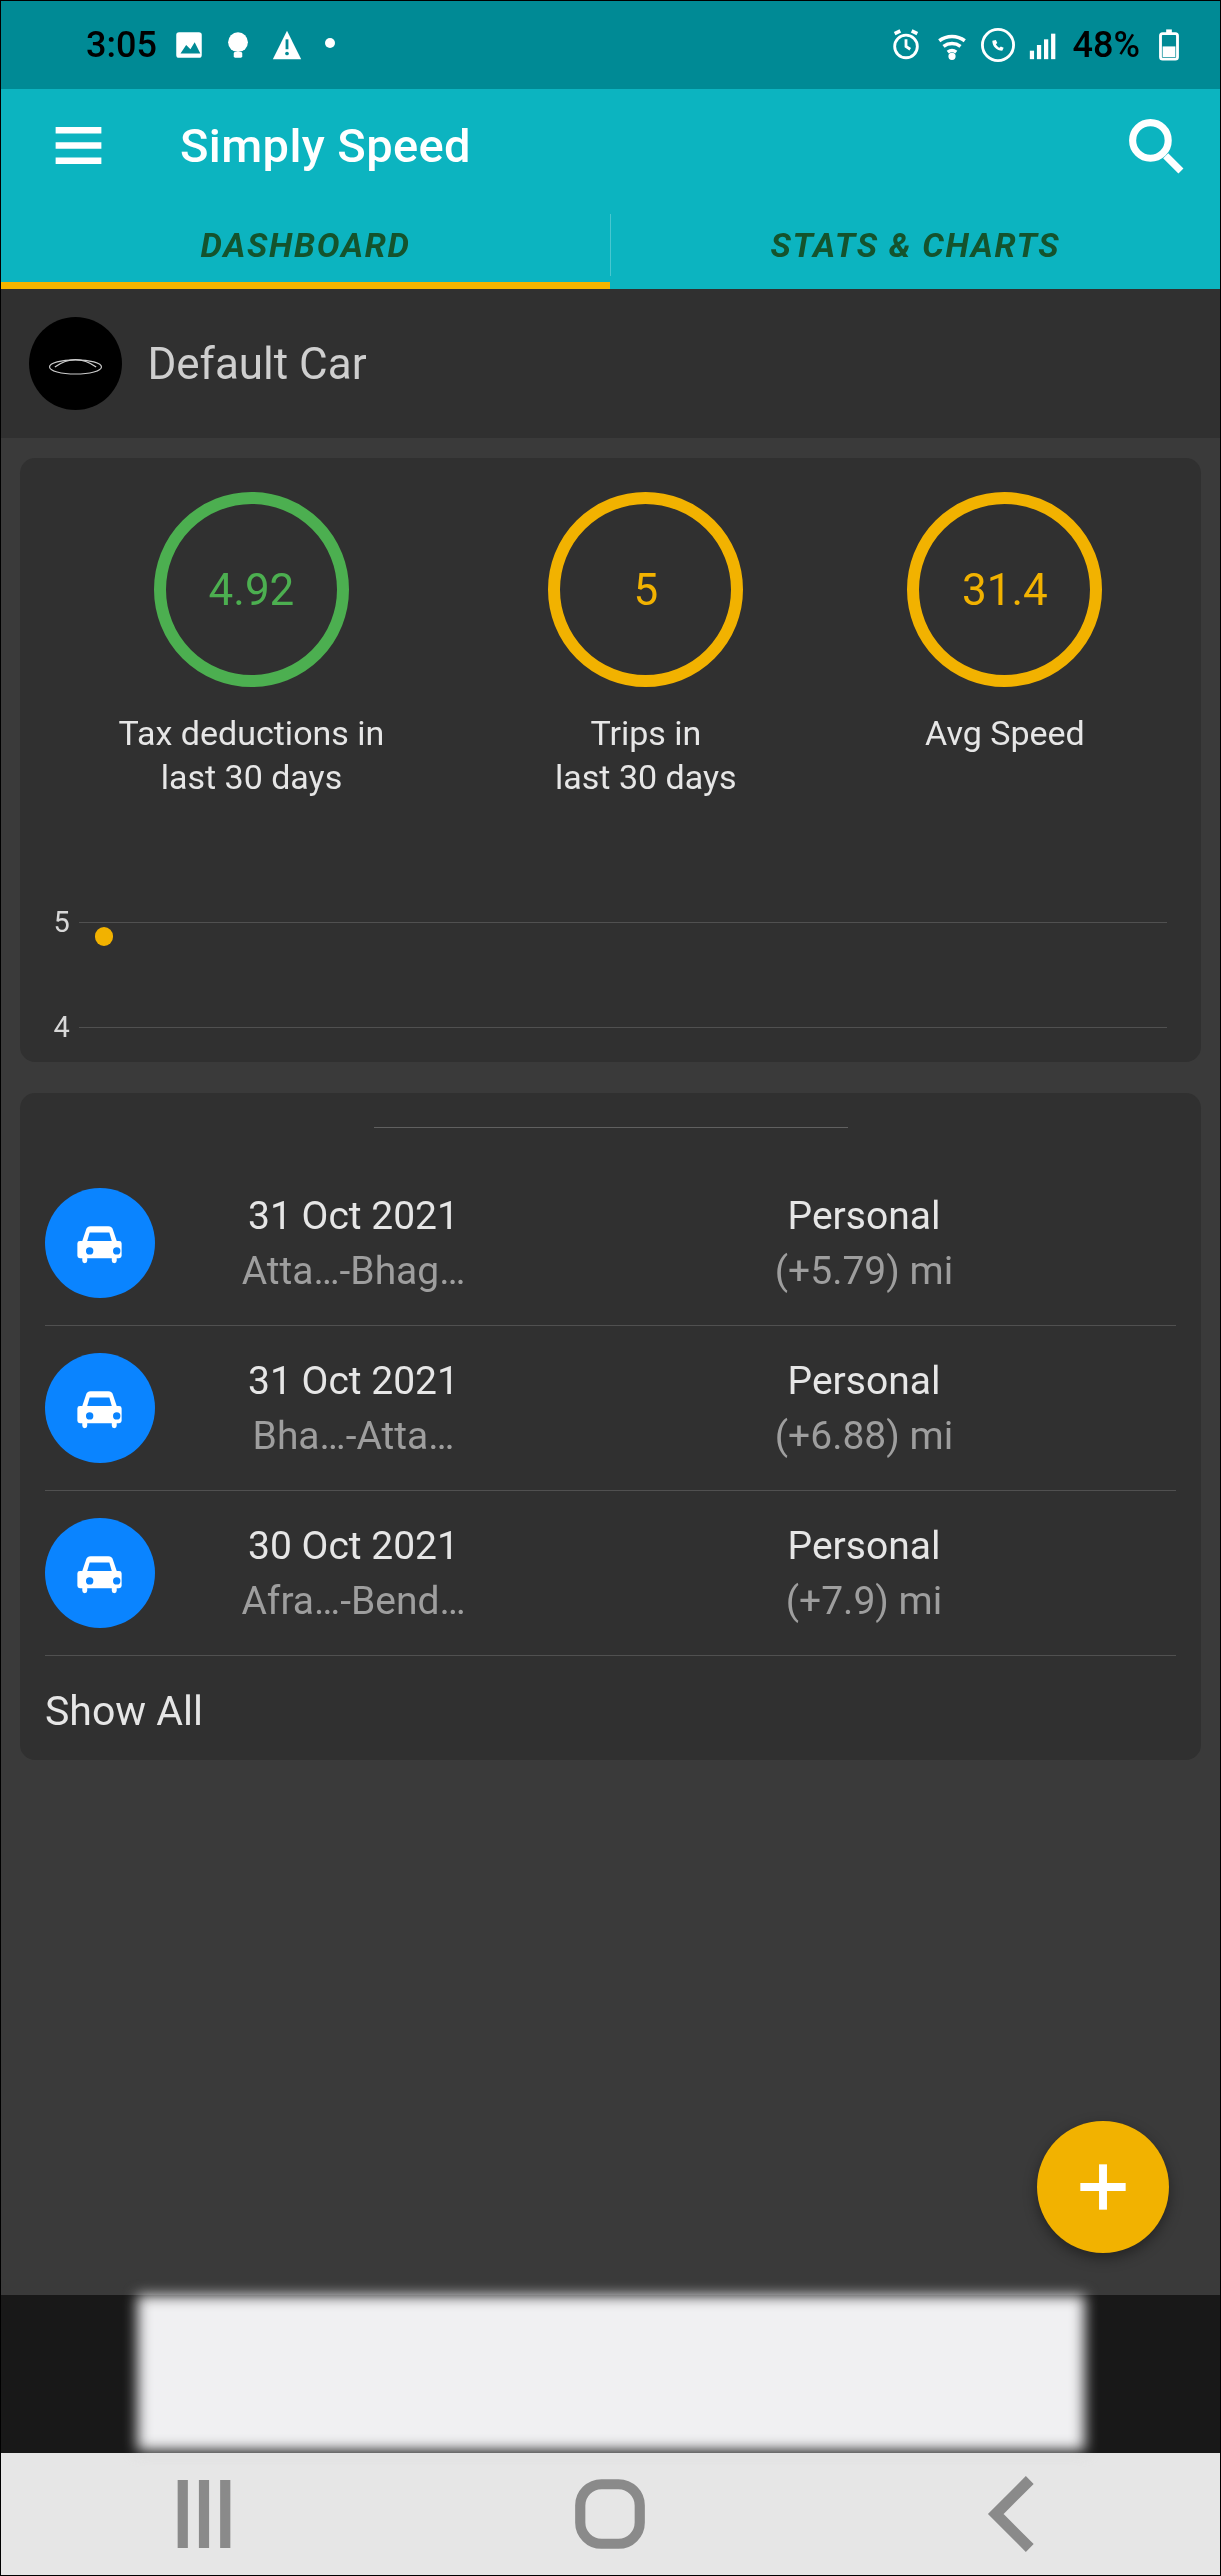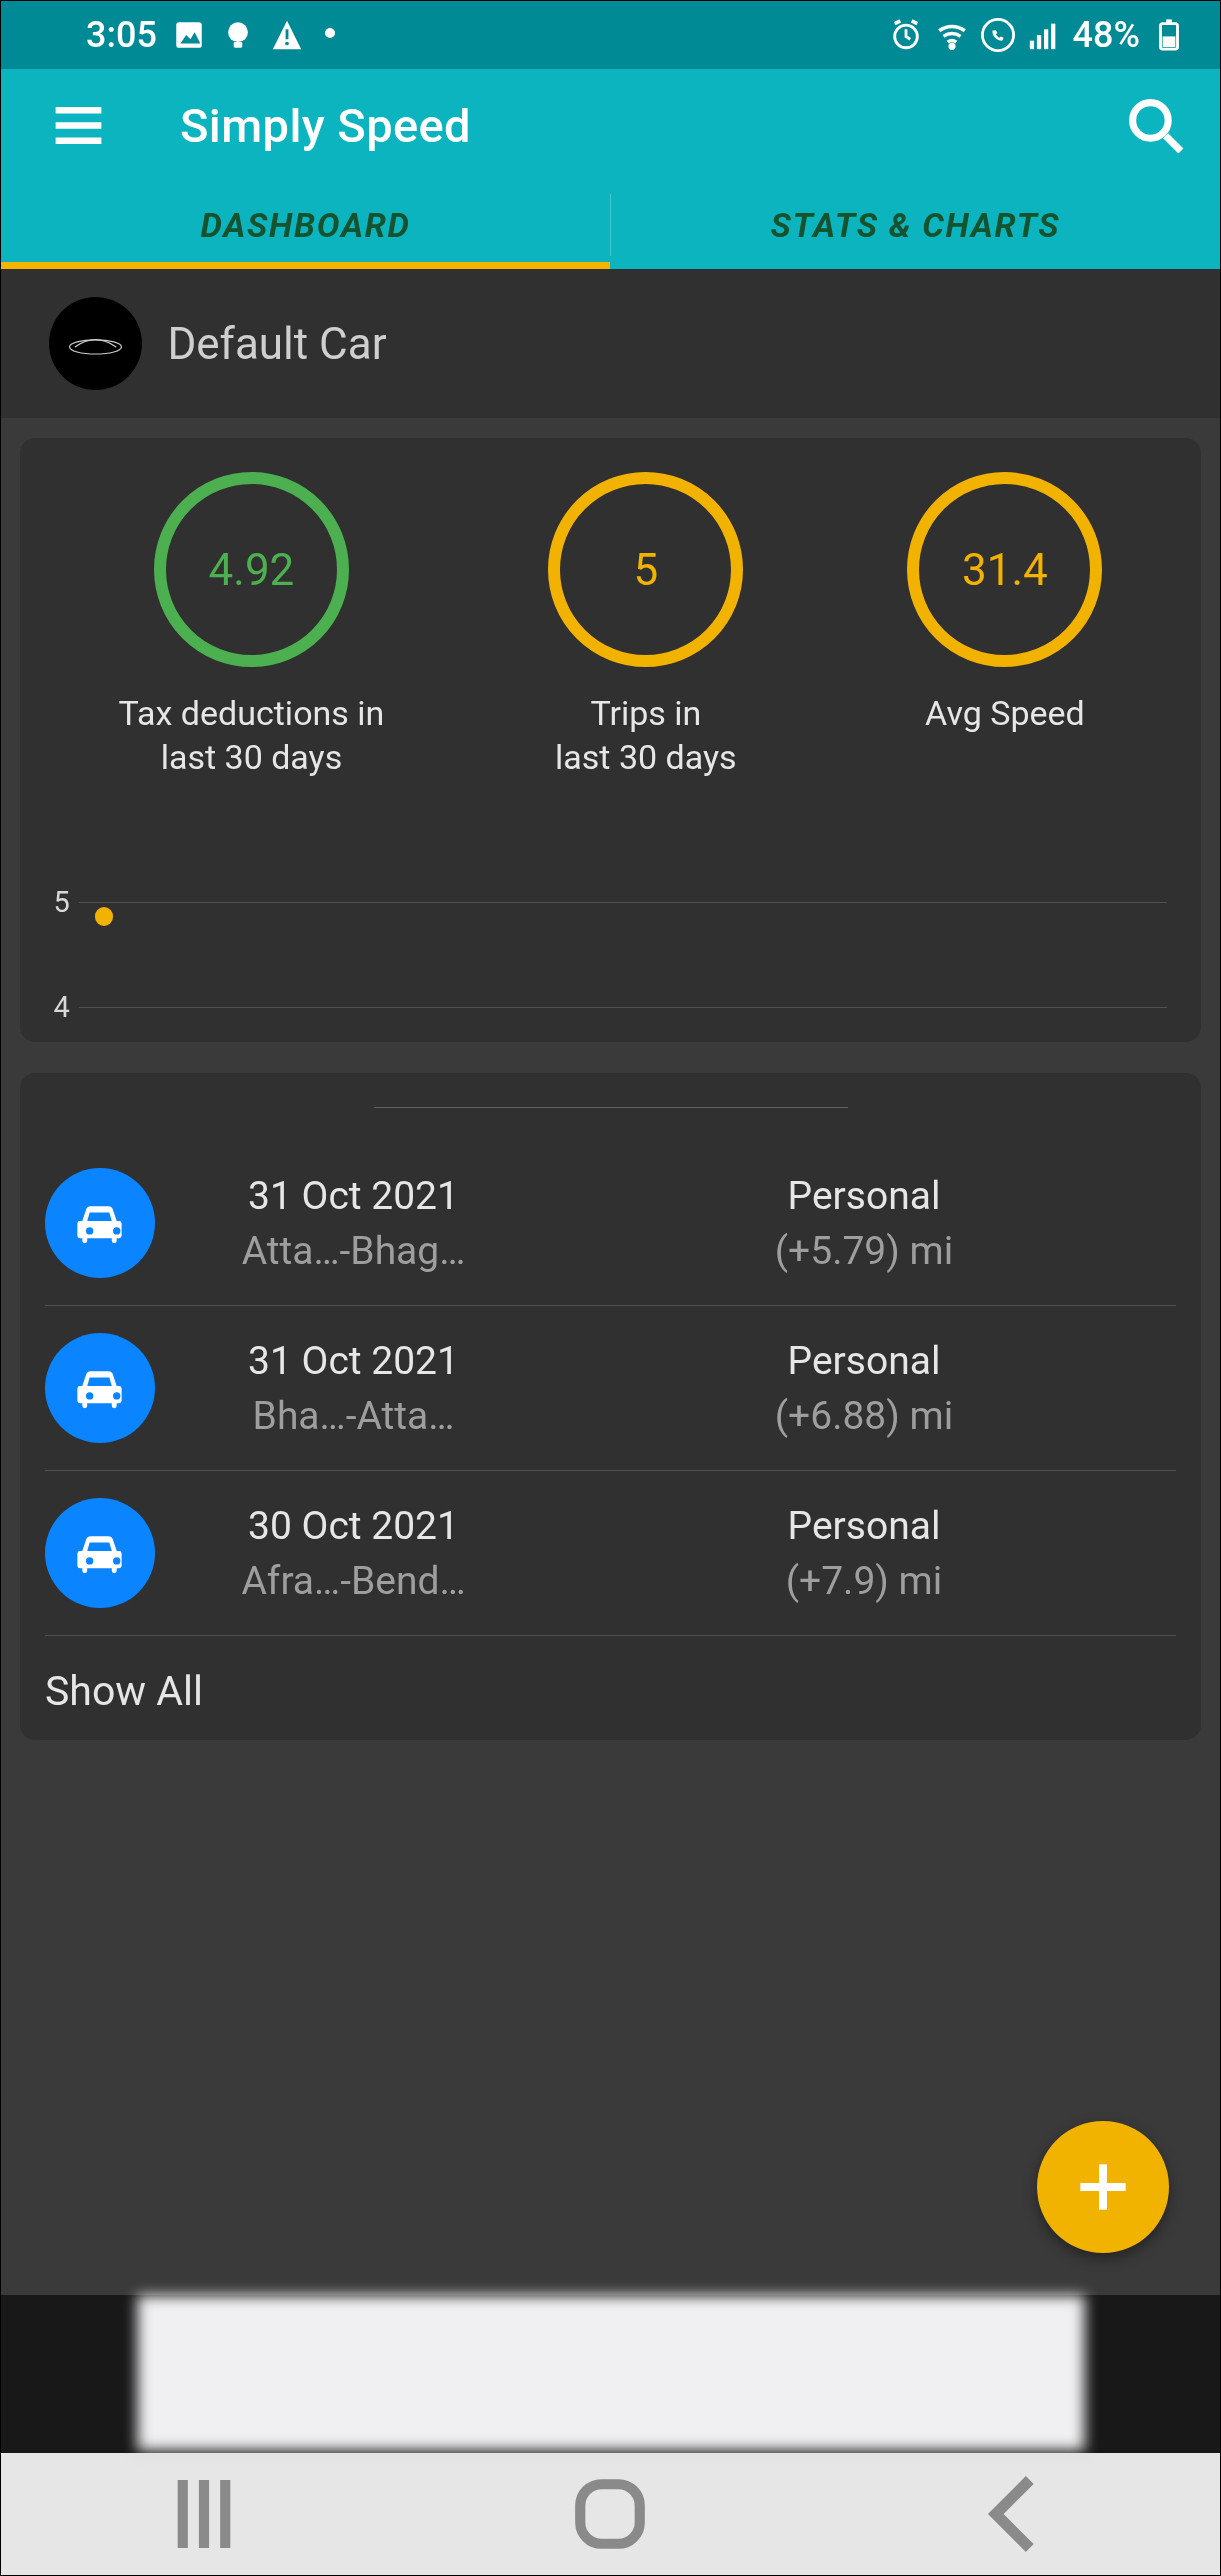--- a/index.html
+++ b/index.html
@@ -13,27 +13,27 @@
       width: 1221px;
       height: 2576px;
       background: #3a3a3a;
       display: flex;
       flex-direction: column;
       position: relative;
       border: 0.8px solid #000;
     }
     
     .status-bar {
-      height: 68px;
+      height: 88px;
       background: #008a95;
       display: flex;
       align-items: center;
       justify-content: space-between;
       padding: 0 34px 0 85px;
-      color: #ffffff;
+      color: #000000;
       font-size: 36px;
     }
     .status-left { display: flex; align-items: center; gap: 15.2px; }
     .status-right { display: flex; align-items: center; gap: 12px; }
     .status-bar .sb-icon { width: 34px; height: 34px; }
     .sb-text { font-weight: 500; }
     .sb-dot { width: 10.2px; height: 10.2px; background:#fff; border-radius:50%; margin: 0 5.1px 3.4px 5.1px; align-self:center; }
     
     .app-bar {
       height: 112px;
@@ -79,21 +79,21 @@
       background: rgba(255,255,255,0.25);
       height: 70%;
       align-self: center;
     }
     
     .vehicle-strip {
       height: 149px;
       background: #303030;
       display: flex;
       align-items: center;
-      padding: 0 48px;
+      padding: 0 28px;
       gap: 25.4px;
     }
     .vehicle-avatar {
       width: 93px; height: 93px; border-radius: 50%;
       background: #000;
       display: flex; align-items: center; justify-content: center;
       cursor: pointer;
     }
     .vehicle-avatar svg { width: 59px; height: 34px; }
     .vehicle-name { color: #cfcfcf; font-size: 44px; }

